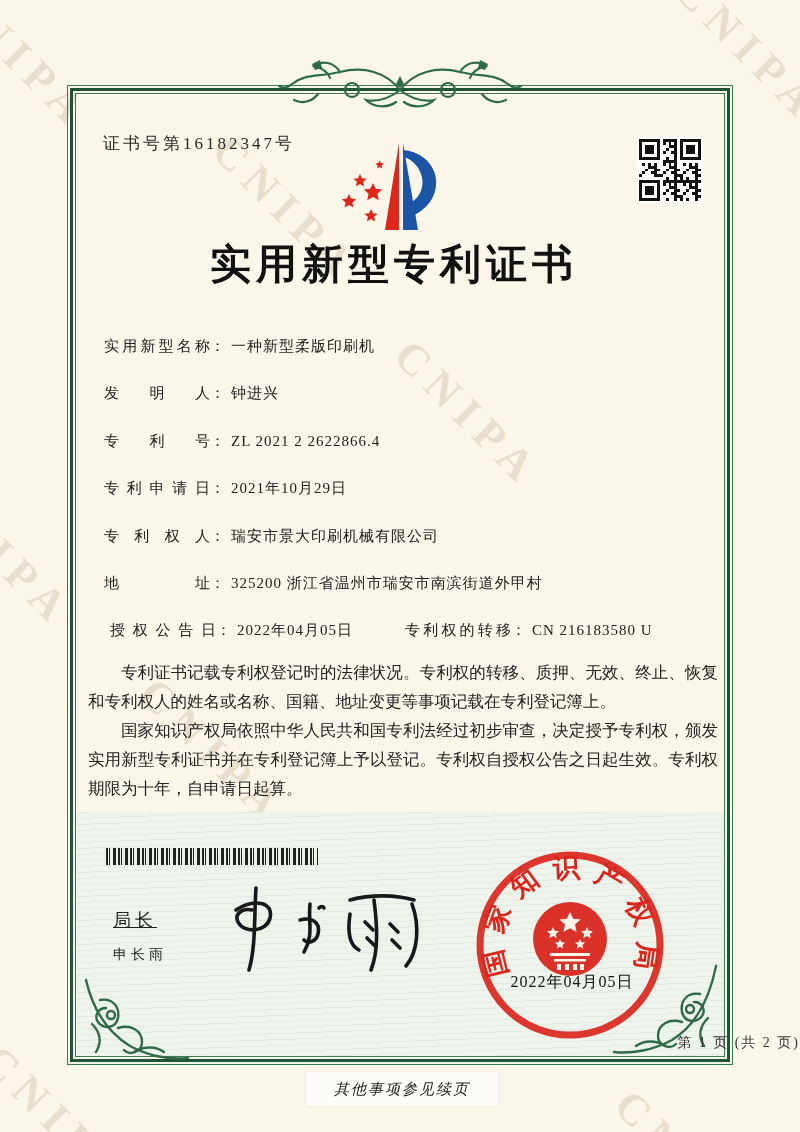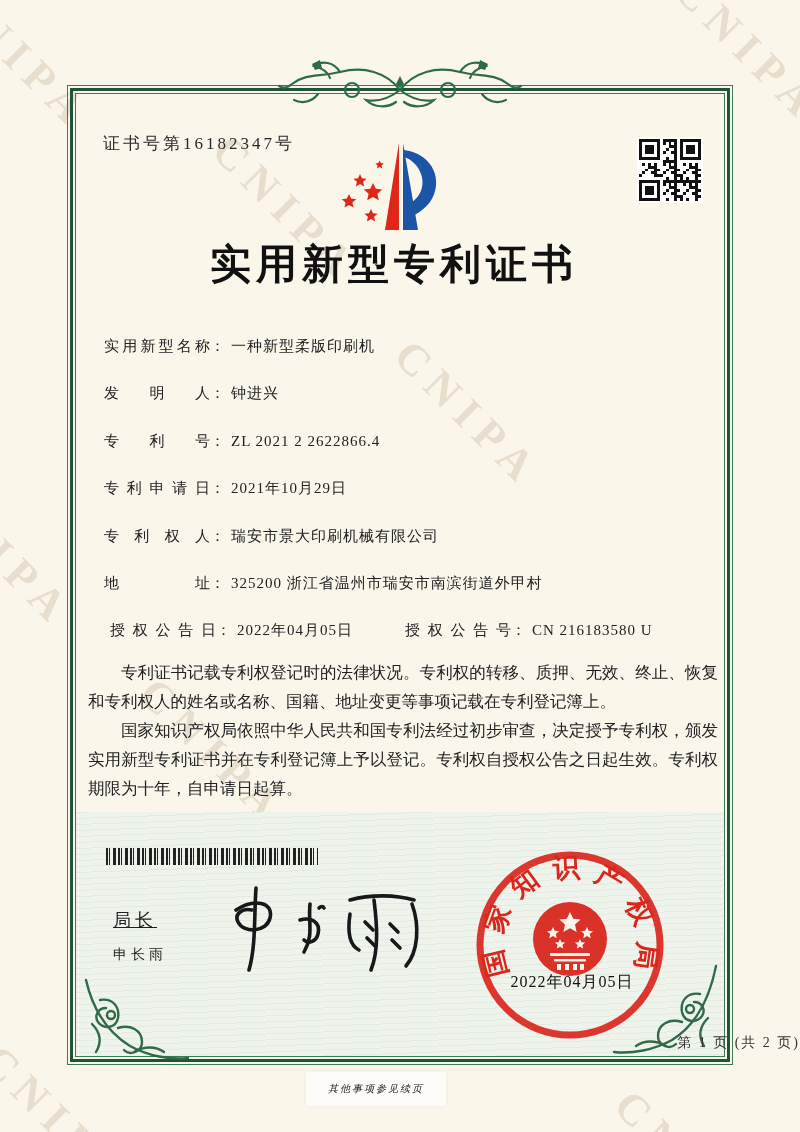--- a/index.html
+++ b/index.html
@@ -92,24 +92,24 @@
     position:absolute;left:492px;top:972px;width:160px;z-index:5;
     text-align:center;font-size:16px;letter-spacing:1px;color:#111;
   }
 
   
   .page-num{
     position:absolute;left:0;top:1034px;width:800px;z-index:3;
     text-align:right;font-size:14px;letter-spacing:2px;color:#333;
   }
   .cont-box{
-    position:absolute;left:306px;top:1072px;width:140px;height:34px;z-index:3;
+    position:absolute;left:306px;top:1072px;width:192px;height:34px;z-index:3;
     background:#fdfcf8;box-shadow:0 0 4px rgba(0,0,0,0.05);
     display:flex;align-items:center;justify-content:center;
-    font-size:10px;letter-spacing:2px;color:#222;font-style:italic;
+    font-size:15px;letter-spacing:2px;color:#222;font-style:italic;
   }
 
   .orn{position:absolute;z-index:2;}
 </style>
 </head>
 <body>
 
 <span class="wm" style="left:-30px;top:-28px;">CNIPA</span>
 <span class="wm" style="left:700px;top:-35px;">CNIPA</span>
 <span class="wm" style="left:238px;top:125px;">CNIPA</span>
@@ -440,21 +440,21 @@
   <div class="frow">
       <span class="flabel">地址</span>
       <span class="fcolon">：</span>
       <span class="fvalue">325200 浙江省温州市瑞安市南滨街道外甲村</span>
     </div>
   <div class="frow frow-split">
     <span class="flabel">授权公告日</span>
       <span class="fcolon">：</span>
       <span class="fvalue">2022年04月05日</span>
     <span class="fgroup2">
-        <span class="flabel">授权公告号</span>
+        <span class="flabel">专利权的转移</span>
         <span class="fcolon">：</span>
         <span class="fvalue">CN 216183580 U</span>
       </span>
   </div>
 </div>
 
 <div class="body-text">
   <p>专利证书记载专利权登记时的法律状况。专利权的转移、质押、无效、终止、恢复和专利权人的姓名或名称、国籍、地址变更等事项记载在专利登记簿上。</p>
   <p>国家知识产权局依照中华人民共和国专利法经过初步审查，决定授予专利权，颁发实用新型专利证书并在专利登记簿上予以登记。专利权自授权公告之日起生效。专利权期限为十年，自申请日起算。</p>
 </div>

